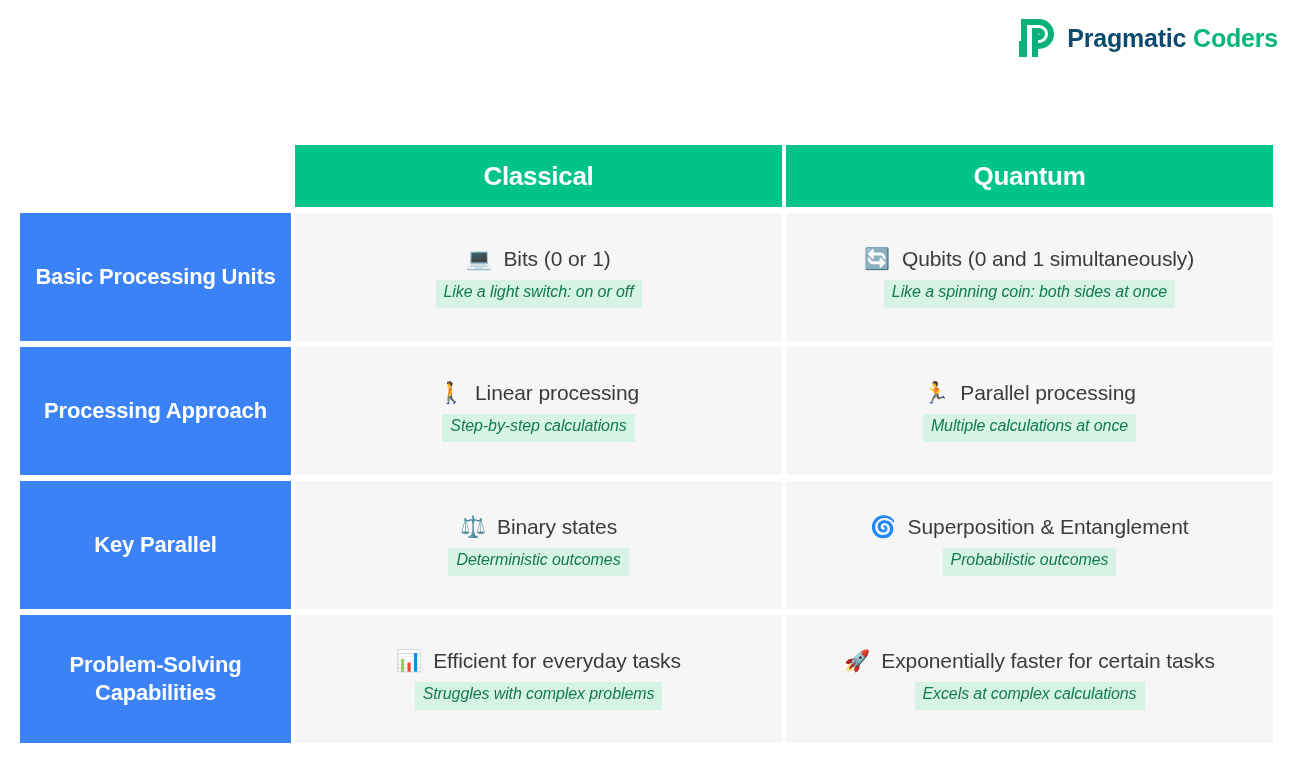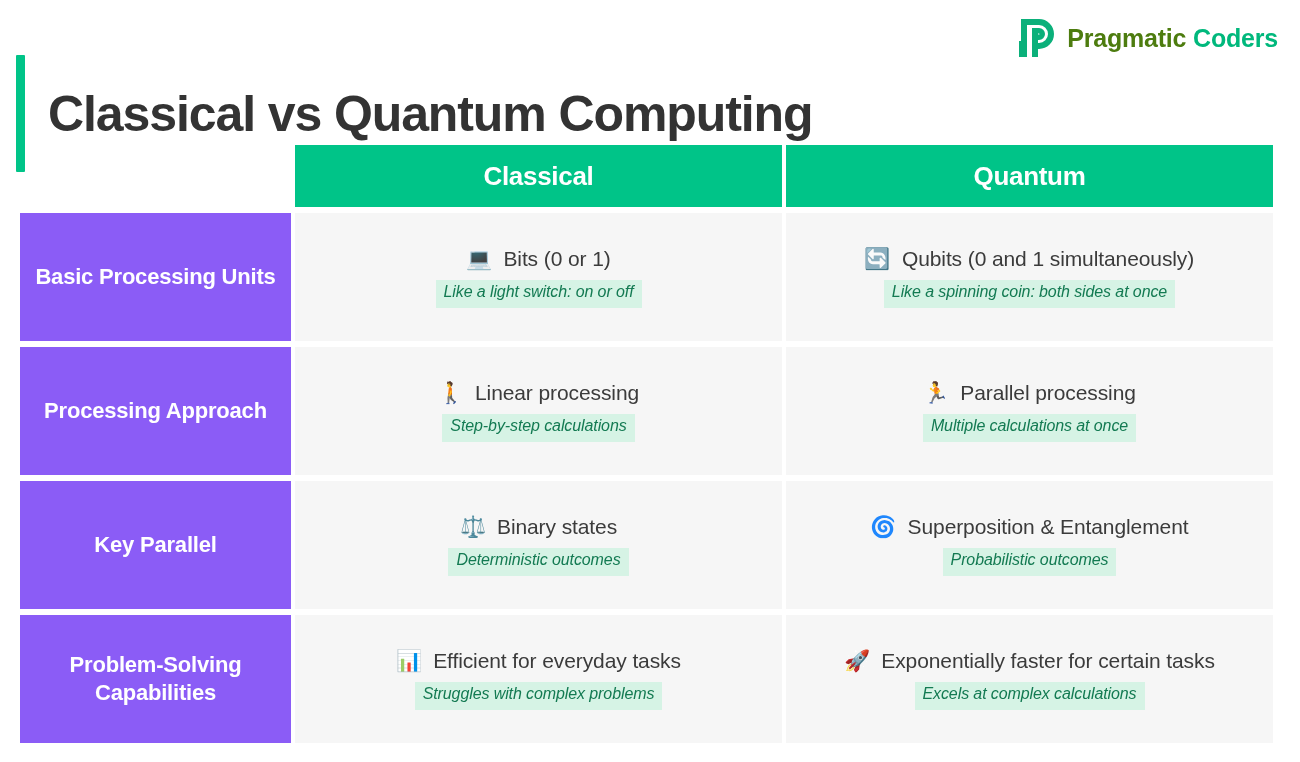--- a/index.html
+++ b/index.html
@@ -34,21 +34,21 @@
     width: 38px;
     height: 42px;
     flex: 0 0 auto;
   }
   .brand-text {
     font-size: 25px;
     font-weight: bold;
     letter-spacing: -0.2px;
     white-space: nowrap;
   }
-  .brand-pragmatic { color: #4d7c0f; }
+  .brand-pragmatic { color: #0c4a6e; }
   .brand-coders { color: #00b87c; }
 
   .title-wrap {
     position: absolute;
     top: 52px;
     left: 16px;
     display: flex;
     align-items: stretch;
     gap: 23px;
   }
@@ -98,21 +98,21 @@
     align-items: center;
     justify-content: center;
     font-size: 26px;
     font-weight: bold;
     letter-spacing: -0.3px;
   }
 
   .body-row { height: 128px; }
 
   .row-label {
-    background: #8b5cf6;
+    background: #3b82f6;
     color: #ffffff;
     display: flex;
     align-items: center;
     justify-content: center;
     text-align: center;
     font-size: 22px;
     font-weight: bold;
     line-height: 1.28;
     letter-spacing: -0.2px;
     padding: 0 12px;
@@ -167,24 +167,20 @@
     <svg class="brand-mark" viewBox="0 0 38 42" aria-hidden="true">
       <path d="M3 2 L21 2 A15 15 0 0 1 21 32 L14 32 L14 26 L21 26 A9 9 0 0 0 21 8 L9 8 L9 40 L3 40 Z" fill="#0bb07a"></path>
       <path d="M14 11 L21 11 A6 6 0 0 1 21 23 L20 23 L20 17.5 L21 17.5 A0.5 0.5 0 0 0 21 16.5 L20 16.5 L20 40 L14 40 Z" fill="#0bb07a"></path>
       <rect x="1" y="24" width="5" height="16" fill="#0bb07a"></rect>
     </svg>
     <div class="brand-text">
       <span class="brand-pragmatic">Pragmatic</span><span>&nbsp;</span><span class="brand-coders">Coders</span>
     </div>
   </div>
 
-  <div class="title-wrap">
-    <div class="title-accent-bar"></div>
-    <h1 class="page-title">Classical vs Quantum Computing</h1>
-  </div>
 
 </div>
 
 <div class="compare-table">
 
   <div class="table-row head-row">
     <div class="head-spacer"></div>
     <div class="col-head">Classical</div>
     <div class="col-head">Quantum</div>
   </div>

